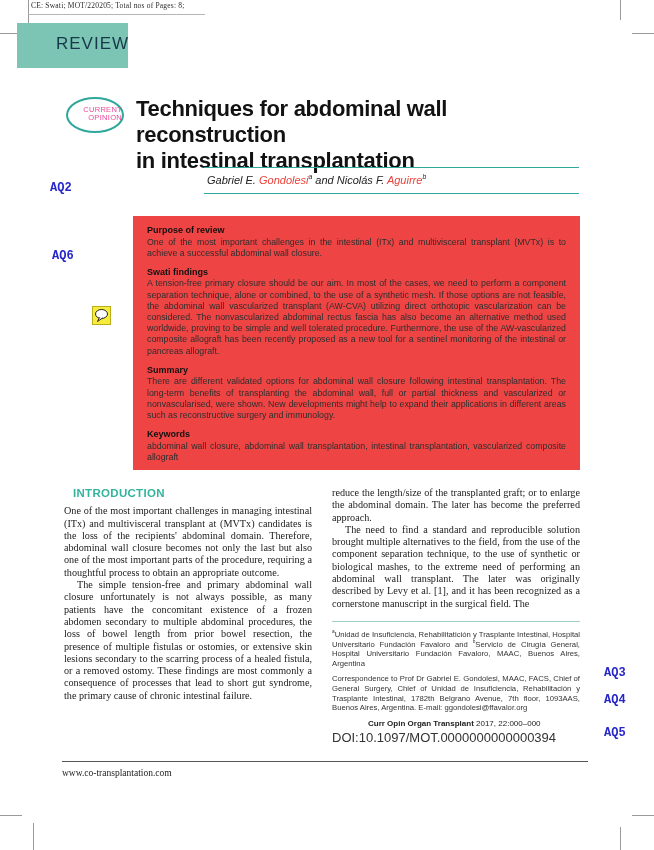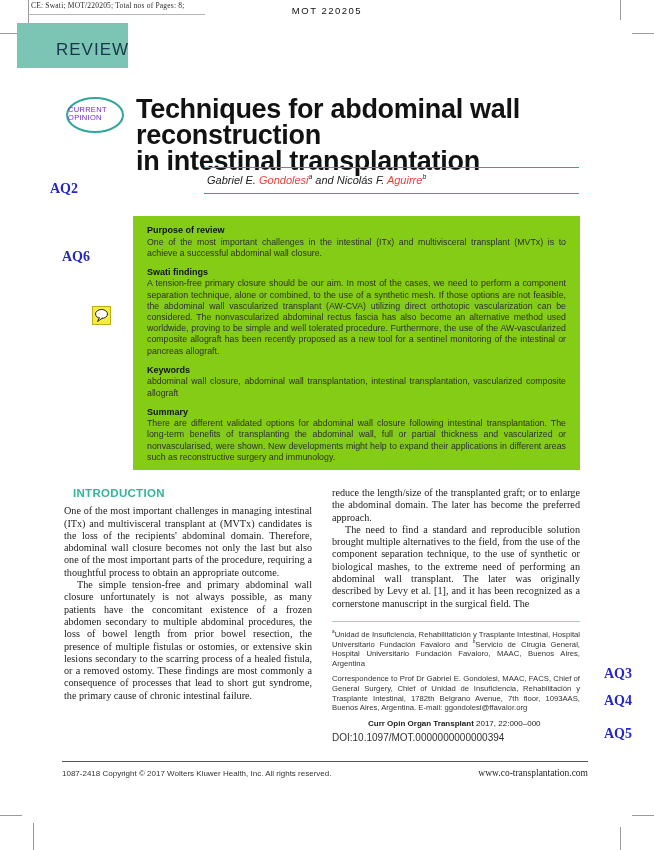--- a/index.html
+++ b/index.html
@@ -11,69 +11,69 @@
   .crop { position:absolute; background:#9a9a9a; }
 
   .proof-header { position:absolute; left:31px; top:1px; font-family:"Liberation Serif", serif;
                   font-size:7.5px; color:#2b2b2b; letter-spacing:0.2px; }
   .proof-underline { position:absolute; left:28px; top:14px; width:177px; height:1px; background:#b5b5b5; }
 
   .manuscript-id { position:absolute; left:0; top:5px; width:654px; text-align:center;
                    font-size:9.5px; letter-spacing:1.5px; color:#111; }
 
   .banner { position:absolute; left:17px; top:23px; width:111px; height:45px; background:#7cc4b4; }
-  .banner span { position:absolute; left:39px; top:17px; font-size:17px; letter-spacing:1px;
+  .banner span { position:absolute; left:39px; top:11px; font-size:17px; letter-spacing:1px;
                  color:#17384a; font-weight:500; }
 
   .logo { position:absolute; left:66px; top:97px; width:58px; height:36px;
-          border:2px solid #2fa79a; border-radius:50%; text-align:left;
-          color:#6d28d9; padding-top:7px; }
+          border:2px solid #2fa79a; border-radius:50%; text-align:right;
+          color:#ec4899; padding-top:7px; }
   .logo .l1 { display:block; font-size:7.5px; letter-spacing:0.3px; line-height:8px; }
   .logo .l2 { display:block; font-size:7.5px; letter-spacing:0.3px; line-height:8px; }
 
   .title { position:absolute; left:136px; top:96px; width:450px; font-weight:700;
-           font-size:27px; line-height:26px; color:#121212; letter-spacing:-0.3px; }
+           font-size:22px; line-height:26px; color:#121212; letter-spacing:-0.3px; }
 
-  .aq { position:absolute; font-family:Liberation Serif, serif; font-weight:700;
-        font-size:14px; color:#2626c9; }
+  .aq { position:absolute; font-family:Liberation Mono, monospace; font-weight:700;
+        font-size:12px; color:#2626c9; }
   .aq2 { left:50px; top:181px; }
-  .aq6 { left:62px; top:249px; }
+  .aq6 { left:52px; top:249px; }
   .aq3 { left:604px; top:666px; }
   .aq4 { left:604px; top:693px; }
   .aq5 { left:604px; top:726px; }
 
   .author-block { position:absolute; left:204px; top:167px; width:375px;
                   border-top:1.5px solid #2fa79a; border-bottom:1.5px solid #2fa79a;
                   padding:6px 0 7px 3px; font-style:italic; font-size:11px; color:#222; }
   .author-name { color:#e8423a;margin-top:7px; }
   sup { font-size:0.62em; vertical-align:super; line-height:0; }
 
   .comment-annotation { position:absolute; left:92px; top:306px; width:19px; height:19px; cursor:pointer; }
 
   .abstract { position:absolute; left:133px; top:216px; width:447px; height:254px;
-              background:#84cc16; padding:9px 14px 8px 14px; }
+              background:#ef4444; padding:9px 14px 8px 14px; }
   .abs-section { margin-bottom:8px; }
   .abs-heading { font-size:9px; font-weight:700; color:#111; line-height:11.5px; }
   .abs-body { font-size:8.8px; color:#2e2e2e; line-height:11.2px; text-align:justify; }
 
   .col { position:absolute; top:487px; font-family:"Liberation Serif", serif;
          font-size:10.2px; line-height:12.3px; color:#1a1a1a; text-align:justify; }
   .col-left  { left:64px;  width:248px; }
   .col-right { left:332px; width:248px; }
   .intro-heading { font-family:"Liberation Sans", sans-serif; font-weight:700;
                    font-size:11.5px; color:#33b49c; letter-spacing:0.3px; margin-bottom:6px;padding-left:9px; }
   .col p.indent { text-indent:13px; }
 
   .affil-rule { border-top:1px solid #9fd1c7; margin-top:11px; }
   .affils { font-family:"Liberation Sans", sans-serif; font-size:7.7px; line-height:9.6px;
             color:#333; text-align:justify; margin-top:8px; }
   .affils .block { margin-bottom:6px; }
   .citation { font-family:"Liberation Sans", sans-serif; font-size:8px; color:#222; margin-top:2px;margin-left:36px; }
   .citation b { font-weight:700; }
-  .doi { font-family:"Liberation Sans", sans-serif; font-size:10px; color:#333; margin-top:5px; }
+  .doi { font-family:"Liberation Sans", sans-serif; font-size:13px; color:#333; margin-top:5px; }
 
   .footer-rule { position:absolute; left:62px; top:761px; width:526px; height:1px; background:#555; }
   .footer { position:absolute; left:62px; top:768px; width:526px; display:flex;
             justify-content:space-between; align-items:baseline; }
   .footer .copy { font-size:8px; color:#333; }
   .footer .site { font-family:"Liberation Serif", serif; font-size:9.5px; color:#222; }
 </style>
 </head>
 <body>
 
@@ -83,21 +83,20 @@
   <div class="crop" style="left:0; top:33px; width:29px; height:1px;"></div>
   <div class="crop" style="left:620px; top:0; width:1px; height:20px;"></div>
   <div class="crop" style="left:632px; top:33px; width:22px; height:1px;"></div>
   <div class="crop" style="left:0; top:815px; width:22px; height:1px;"></div>
   <div class="crop" style="left:33px; top:823px; width:1px; height:27px;"></div>
   <div class="crop" style="left:632px; top:815px; width:22px; height:1px;"></div>
   <div class="crop" style="left:620px; top:827px; width:1px; height:23px;"></div>
 
   <div class="proof-header">CE: Swati; MOT/220205; Total nos of Pages: 8;</div>
   <div class="proof-underline"></div>
-  <div class="manuscript-id">MOT 220205</div>
 
   <div class="banner">
     <span>REVIEW</span>
   </div>
 
   <div class="logo">
     <span class="l1">CURRENT</span>
     <span class="l2">OPINION</span>
   </div>
 
@@ -125,26 +124,26 @@
   <div class="abstract">
     <div class="abs-section">
       <div class="abs-heading">Purpose of review</div>
       <div class="abs-body">One of the most important challenges in the intestinal (ITx) and multivisceral transplant (MVTx) is to achieve a successful abdominal wall closure.</div>
     </div>
     <div class="abs-section">
       <div class="abs-heading">Swati findings</div>
       <div class="abs-body">A tension-free primary closure should be our aim. In most of the cases, we need to perform a component separation technique, alone or combined, to the use of a synthetic mesh. If those options are not feasible, the abdominal wall vascularized transplant (AW-CVA) utilizing direct orthotopic vascularization can be considered. The nonvascularized abdominal rectus fascia has also become an alternative method used worldwide, proving to be simple and well tolerated procedure. Furthermore, the use of the AW-vascularized composite allograft has been recently proposed as a new tool for a sentinel monitoring of the intestinal or pancreas allograft.</div>
     </div>
     <div class="abs-section">
+      <div class="abs-heading">Summary</div>
+      <div class="abs-body">There are different validated options for abdominal wall closure following intestinal transplantation. The long-term benefits of transplanting the abdominal wall, full or partial thickness and vascularized or nonvascularised, were shown. New developments might help to expand their applications in different areas such as reconstructive surgery and immunology.</div>
+    </div>
+    <div class="abs-section">
       <div class="abs-heading">Keywords</div>
       <div class="abs-body">abdominal wall closure, abdominal wall transplantation, intestinal transplantation, vascularized composite allograft</div>
-    </div>
-    <div class="abs-section">
-      <div class="abs-heading">Summary</div>
-      <div class="abs-body">There are different validated options for abdominal wall closure following intestinal transplantation. The long-term benefits of transplanting the abdominal wall, full or partial thickness and vascularized or nonvascularised, were shown. New developments might help to expand their applications in different areas such as reconstructive surgery and immunology.</div>
     </div>
   </div>
 
   <div class="col col-left">
     <div class="intro-heading">INTRODUCTION</div>
     <p>One of the most important challenges in managing intestinal (ITx) and multivisceral transplant at (MVTx) candidates is the loss of the recipients' abdominal domain. Therefore, abdominal wall closure becomes not only the last but also one of the most important parts of the procedure, requiring a thoughtful process to obtain an appropriate outcome.</p>
     <p class="indent">The simple tension-free and primary abdominal wall closure unfortunately is not always possible, as many patients have the concomitant existence of a frozen abdomen secondary to multiple abdominal procedures, the loss of bowel length from prior bowel resection, the presence of multiple fistulas or ostomies, or extensive skin lesions secondary to the scarring process of a healed fistula, or a removed ostomy. These findings are most commonly a consequence of processes that lead to short gut syndrome, the primary cause of chronic intestinal failure.</p>
   </div>
 
   <div class="col col-right">
@@ -154,17 +153,16 @@
     <div class="affils">
       <div class="block"><sup>a</sup><span>Unidad de Insuficiencia, Rehabilitatición y Trasplante Intestinal, Hospital Universitario Fundación Favaloro and </span><sup>b</sup><span>Servicio de Cirugía General, Hospital Universitario Fundación Favaloro, MAAC, Buenos Aires, Argentina</span></div>
       <div class="block">Correspondence to Prof Dr Gabriel E. Gondolesi, MAAC, FACS, Chief of General Surgery, Chief of Unidad de Insuficiencia, Rehabilitación y Trasplante Intestinal, 1782th Belgrano Avenue, 7th floor, 1093AAS, Buenos Aires, Argentina. E-mail: ggondolesi@ffavalor.org</div>
       <div class="citation"><b>Curr Opin Organ Transplant</b><span> 2017, 22:000–000</span></div>
       <div class="doi">DOI:10.1097/MOT.0000000000000394</div>
     </div>
   </div>
 
   <div class="footer-rule"></div>
   <div class="footer">
-    <span class="copy">1087-2418 Copyright © 2017 Wolters Kluwer Health, Inc. All rights reserved.</span>
     <span class="site">www.co-transplantation.com</span>
   </div>
 
 </div>
 
 </body></html>

